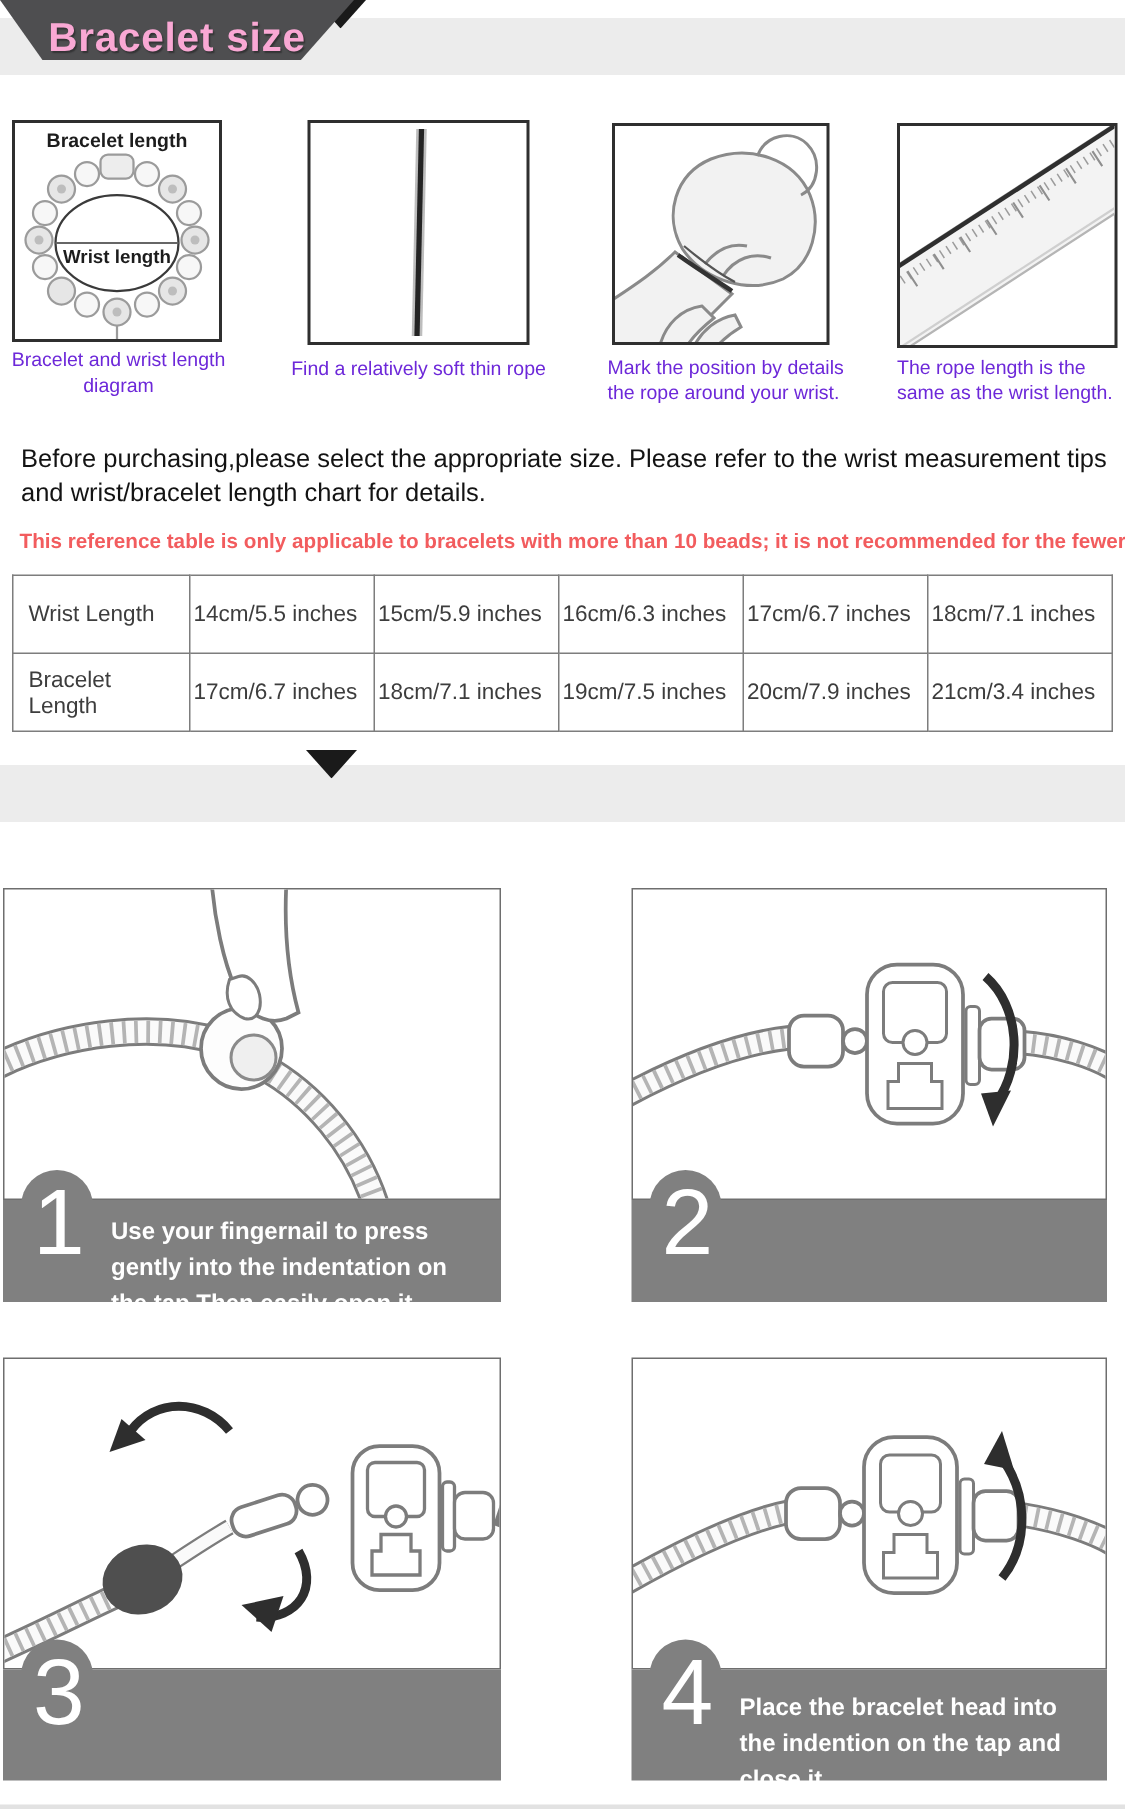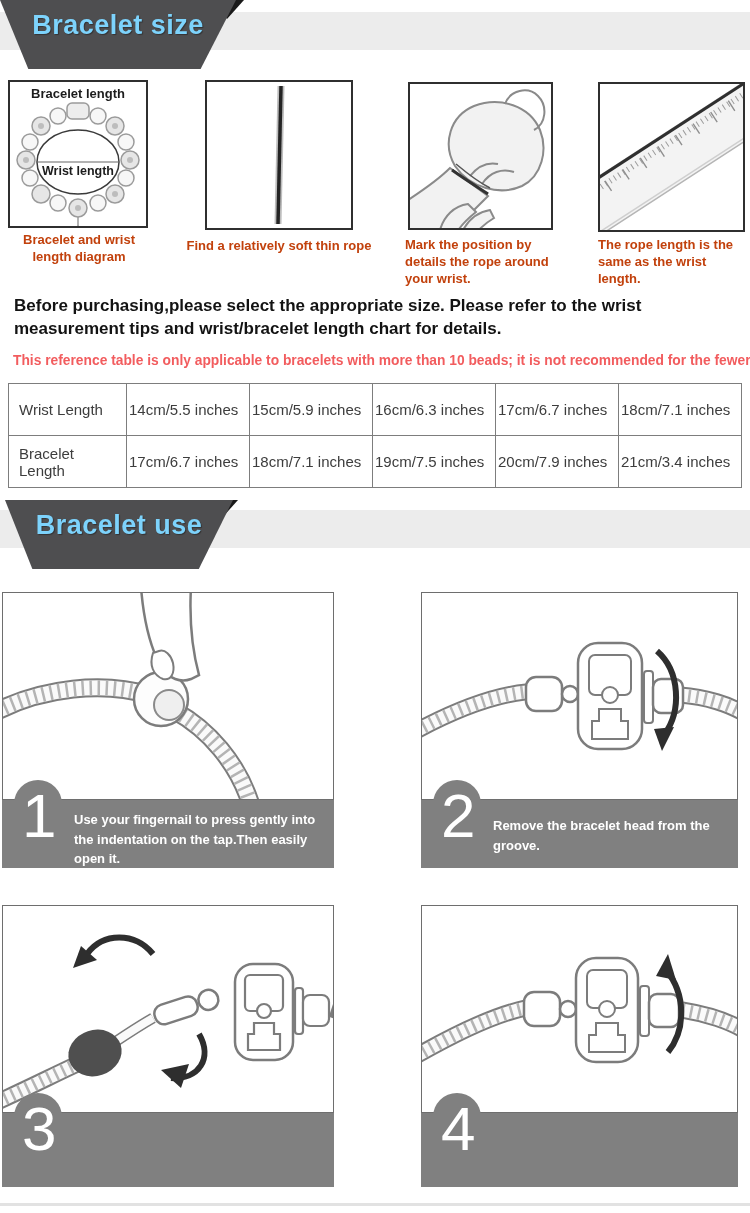--- a/index.html
+++ b/index.html
@@ -3,51 +3,51 @@
 <meta charset="utf-8">
 <style>
   html,body{margin:0;padding:0;background:#fff;}
   body{width:750px;height:1213px;position:relative;font-family:"Liberation Sans",sans-serif;overflow:hidden;}
 
   
   .banner{position:absolute;left:0;width:750px;height:56px;}
   .banner-band{position:absolute;left:0;right:0;top:12px;height:38px;background:#ececec;}
   .banner-fold{position:absolute;top:0;width:34px;height:19px;background:#1a1a1a;
                clip-path:polygon(0 0,100% 0,50% 100%);}
-  .banner-plate{position:absolute;top:0;height:69px;background:#4e4e50;
+  .banner-plate{position:absolute;top:0;height:40px;background:#4e4e50;
                 clip-path:polygon(0 0,100% 0,85% 100%,12% 100%);
-                color:#7dd3fc;font-size:27px;font-weight:bold;letter-spacing:.5px;
+                color:#f9a8d4;font-size:27px;font-weight:bold;letter-spacing:.5px;
                 text-align:center;line-height:50px;
                 text-shadow:1px 1px 1px rgba(0,0,0,.35);}
 
   
   .mbox{position:absolute;background:#fff;border:2px solid #2f2f2f;box-sizing:border-box;}
-  .caption{position:absolute;font-size:13px;font-weight:bold;color:#c2410c;line-height:1.3;}
+  .caption{position:absolute;font-size:13px;font-weight:normal;color:#6d28d9;line-height:1.3;}
   .caption.center{text-align:center;}
   .overlay-label{position:absolute;font-weight:bold;color:#1c1c1c;width:100%;text-align:center;}
 
   .intro{position:absolute;left:14px;top:294px;width:724px;
-         font-size:17px;font-weight:bold;color:#131313;line-height:1.38;}
+         font-size:17px;font-weight:normal;color:#131313;line-height:1.38;}
   .note{position:absolute;left:13px;top:353px;width:740px;white-space:nowrap;
         font-size:13.8px;font-weight:bold;color:#f25c5e;}
 
   
   table.size-table{position:absolute;left:8px;top:383px;width:734px;border-collapse:collapse;
                    font-size:15px;color:#3d3d3d;table-layout:fixed;}
   table.size-table td{border:1px solid #7d7d7d;height:51px;text-align:left;padding:0 2px;}
   table.size-table td.rowhead{text-align:left;padding-left:10px;}
 
   
   .panel{position:absolute;}
   .panel-img{background:#fff;border:1px solid #6e6e6e;box-sizing:border-box;width:100%;}
   .panel-bar{position:relative;width:100%;background:#808080;}
   .bar-bump{position:absolute;left:12px;top:-20px;width:48px;height:48px;border-radius:50%;background:#808080;}
   .step-num{position:absolute;left:20px;top:-15px;color:#fff;font-size:62px;font-weight:400;line-height:1;}
   .step-text{position:relative;margin-left:72px;padding:10px 8px 10px 0;color:#fff;
-             font-size:13px;font-weight:bold;line-height:1.5;}
+             font-size:16px;font-weight:bold;line-height:1.5;}
   .panel-img svg{display:block;}
 
   .bottom-line{position:absolute;left:0;top:1203px;width:750px;height:3px;background:#e2e2e2;}
 </style>
 </head>
 <body>
 
 <div class="banner" style="top:0">
   <div class="banner-band"></div>
   <div class="banner-fold" style="left:210px"></div>
@@ -160,21 +160,20 @@
       <td>19cm/7.5 inches</td>
       <td>20cm/7.9 inches</td>
       <td>21cm/3.4 inches</td>
     </tr>
   </tbody>
 </table>
 
 <div class="banner" style="top:500px">
   <div class="banner-band" style="top:10px"></div>
   <div class="banner-fold" style="left:204px"></div>
-  <div class="banner-plate" style="left:5px;width:228px">Bracelet use</div>
 </div>
 
 <div class="panel" style="left:2px;top:592px;width:332px">
   <div class="panel-img" style="height:208px">
     <svg width="330" height="206" viewBox="0 0 330 206">
       <path d="M-6,118 C40,95 100,88 146,102" fill="none" stroke="#7c7c7c" stroke-width="19"></path>
       <path d="M-6,118 C40,95 100,88 146,102" fill="none" stroke="#fafafa" stroke-width="15"></path>
       <path d="M-6,118 C40,95 100,88 146,102" fill="none" stroke="#b4b4b4" stroke-width="15" stroke-dasharray="2.5 5.5"></path>
       <path d="M172,118 C205,136 235,170 248,212" fill="none" stroke="#7c7c7c" stroke-width="19"></path>
       <path d="M172,118 C205,136 235,170 248,212" fill="none" stroke="#fafafa" stroke-width="15"></path>
@@ -211,21 +210,20 @@
         <rect x="222" y="78" width="9" height="52" rx="3" stroke-width="2"></rect>
         <rect x="231" y="86" width="30" height="34" rx="8"></rect>
       </g>
       <path d="M235,58 C258,78 260,118 242,142" fill="none" stroke="#2e2e2e" stroke-width="6"></path>
       <polygon points="232,136 252,134 240,158" fill="#2e2e2e"></polygon>
     </svg>
   </div>
   <div class="panel-bar" style="height:68px">
     <div class="bar-bump"></div>
     <div class="step-num">2</div>
-    <div class="step-text" style="padding-top:16px">Remove the bracelet head from the groove.</div>
   </div>
 </div>
 
 <div class="panel" style="left:2px;top:905px;width:332px">
   <div class="panel-img" style="height:208px">
     <svg width="330" height="206" viewBox="0 0 330 206">
       <path d="M-6,196 C30,180 60,164 92,150" fill="none" stroke="#7c7c7c" stroke-width="17"></path>
       <path d="M-6,196 C30,180 60,164 92,150" fill="none" stroke="#fafafa" stroke-width="13"></path>
       <path d="M-6,196 C30,180 60,164 92,150" fill="none" stroke="#b4b4b4" stroke-width="13" stroke-dasharray="2.5 5.5"></path>
       <path d="M112,136 C124,128 136,120 150,112" fill="none" stroke="#7c7c7c" stroke-width="11"></path>
@@ -275,16 +273,17 @@
         <rect x="218" y="80" width="9" height="50" rx="3" stroke-width="2"></rect>
         <rect x="227" y="88" width="30" height="33" rx="8"></rect>
       </g>
       <path d="M246,146 C264,124 264,88 244,64" fill="none" stroke="#2e2e2e" stroke-width="6"></path>
       <polygon points="234,70 254,74 246,48" fill="#2e2e2e"></polygon>
     </svg>
   </div>
   <div class="panel-bar" style="height:74px">
     <div class="bar-bump"></div>
     <div class="step-num">4</div>
+    <div class="step-text" style="padding-top:14px">Place the bracelet head into the indention on the tap and close it.</div>
   </div>
 </div>
 
 <div class="bottom-line"></div>
 
 </body></html>

